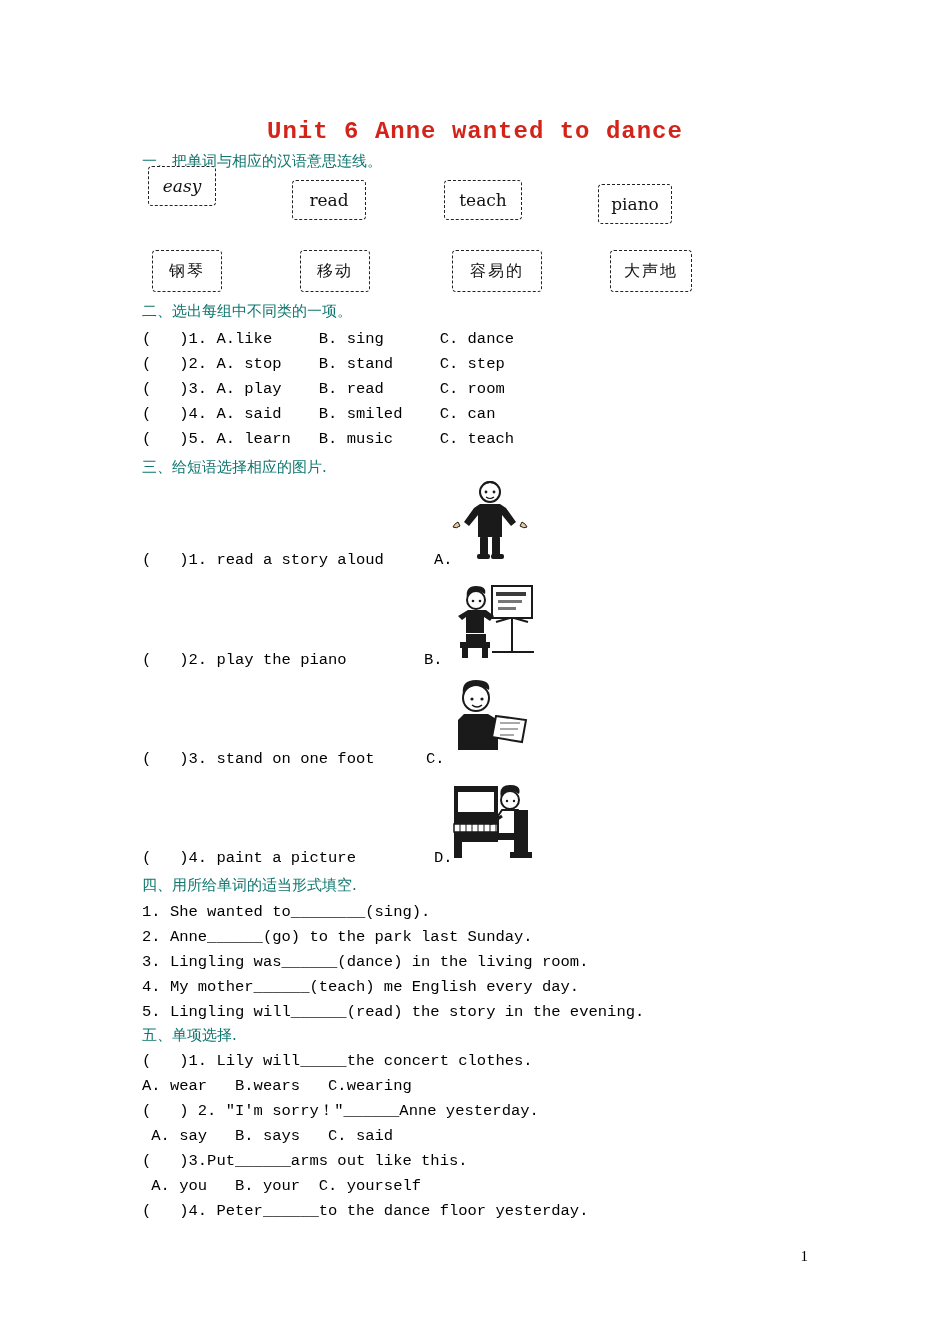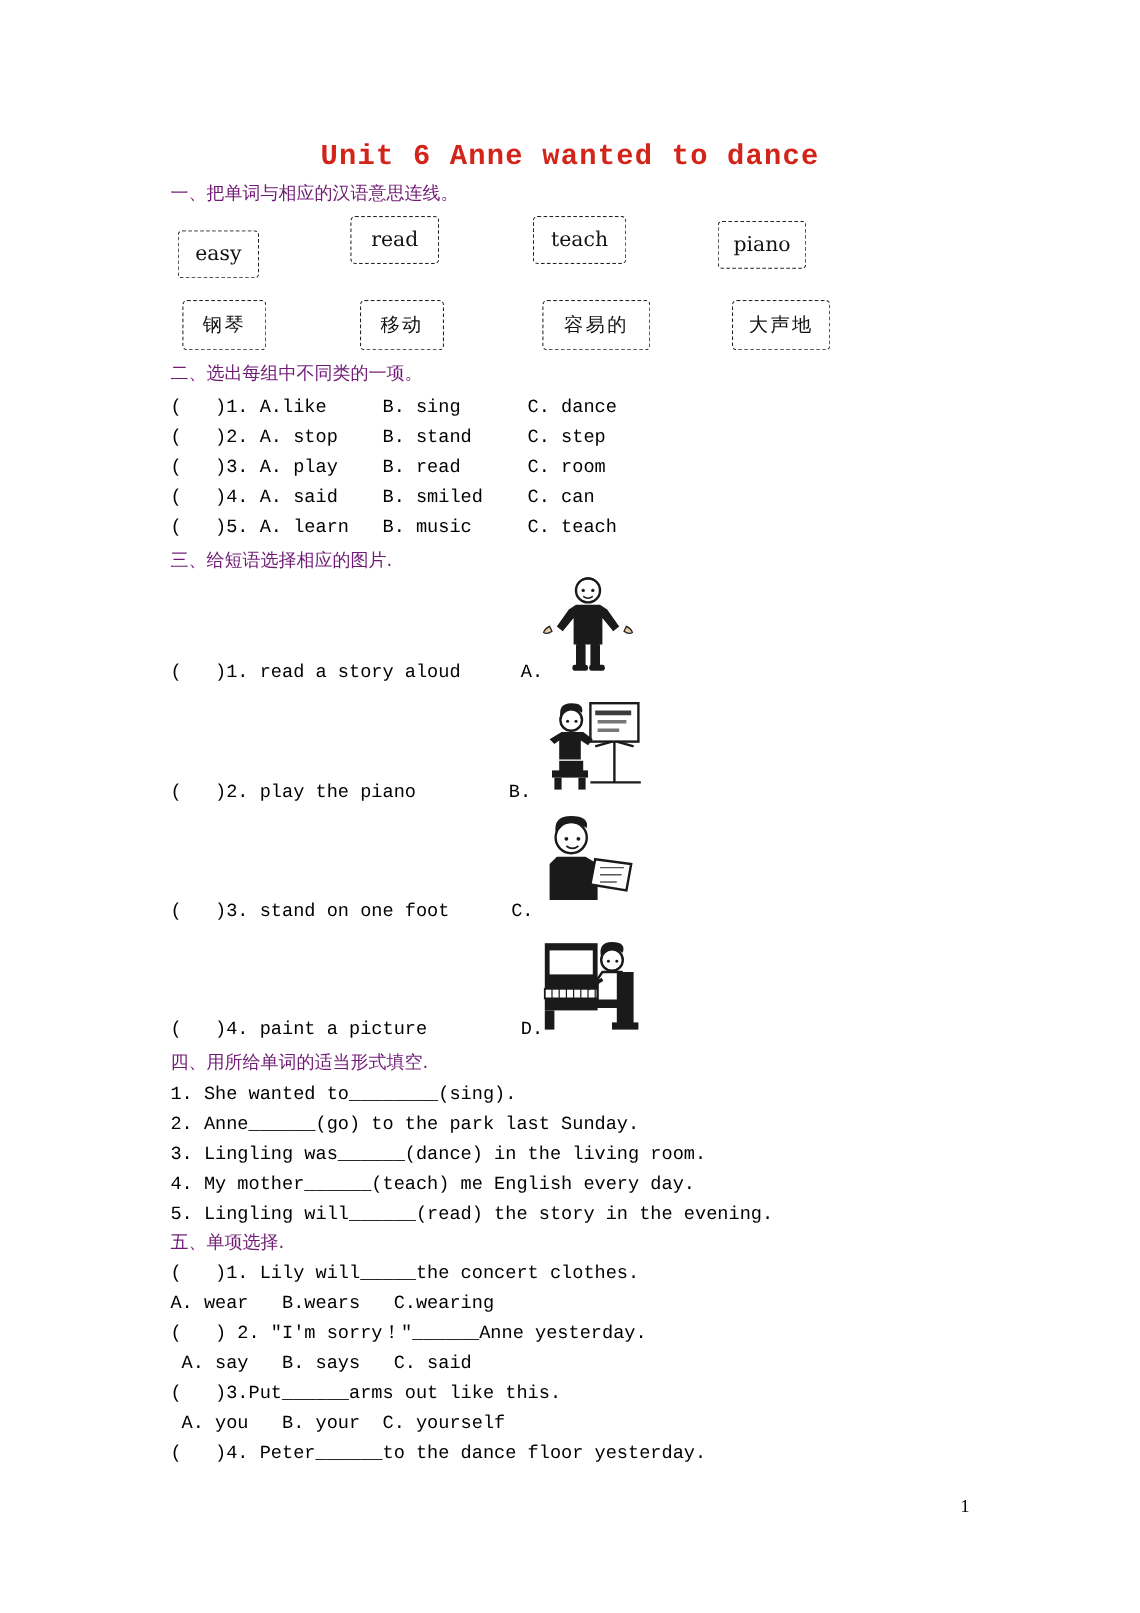--- a/index.html
+++ b/index.html
@@ -23,21 +23,21 @@
     text-align:center;
     color:#d3241a;
     font-size:24px;
     font-weight:bold;
     letter-spacing:1px;
     font-family:"Liberation Mono", monospace;
   }
   .sec-head {
     font-family:"DejaVu Sans", sans-serif;
     font-size:15px;
-    color:#701a75;
+    color:#0f766e;
     text-align:center;
   }
   .line {
     font-size:15.5px;
     line-height:25px;
     white-space:pre;
   }
   .abs { position:absolute; }
   
   .wordbox {
@@ -73,21 +73,21 @@
 </style>
 </head>
 <body>
 
 <div class="page">
 
   <div class="title">Unit 6 Anne wanted to dance</div>
 
   <div class="abs sec-head" style="left:142px; top:152px;">一、把单词与相应的汉语意思连线。</div>
 
-  <div class="wordbox" style="left:148px; top:192px; width:66px; height:38px;">
+  <div class="wordbox" style="left:148px; top:166px; width:66px; height:38px;font-style:italic;">
     <span>easy</span>
   </div>
   <div class="wordbox" style="left:292px; top:180px; width:72px; height:38px;">
     <span>read</span>
   </div>
   <div class="wordbox" style="left:444px; top:180px; width:76px; height:38px;">
     <span>teach</span>
   </div>
   <div class="wordbox" style="left:598px; top:184px; width:72px; height:38px;">
     <span>piano</span>

